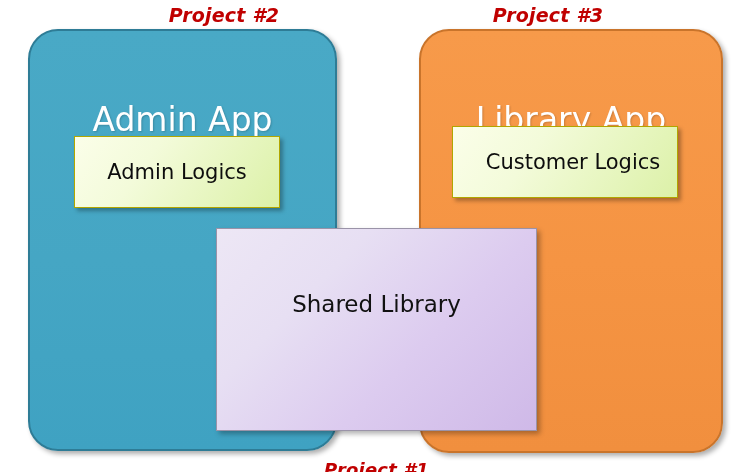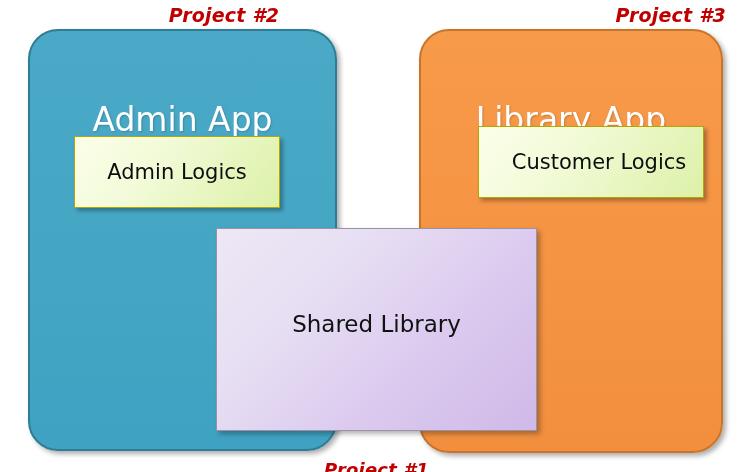--- a/index.html
+++ b/index.html
@@ -27,21 +27,21 @@
     font-weight: bold;
     font-style: italic;
     font-size: 19px;
     color: #C00000;
     letter-spacing: 0.2px;
     white-space: nowrap;
     text-align: center;
     line-height: 1;
   }
   #label-p2 { left: 0; top: 6px; width: 360px; padding-left: 44px; }
-  #label-p3 { left: 386px; top: 6px; width: 340px; text-align: right; }
+  #label-p3 { left: 378px; top: 6px; width: 340px; }
   #label-p1 {
     left: 0; right: 0; top: 232px; width: 100%;
     font-size: 18px;
   }
 
   
   .app-box {
     position: absolute;
     border-radius: 30px;
     box-sizing: border-box;
@@ -94,21 +94,21 @@
     white-space: nowrap;
   }
   #admin-logics {
     left: 74px;
     top: 124px;
     width: 206px;
     height: 72px;
     margin-top: 12px;
   }
   #customer-logics {
-    left: 478px;
+    left: 452px;
     top: 126px;
     width: 226px;
     height: 72px;
     padding-left: 16px;
   }
   #common-code {
     left: 270px;
     top: 338px;
     width: 208px;
     height: 60px;
@@ -129,21 +129,20 @@
   }
   #shared-library-title {
     position: absolute;
     left: 0;
     right: 0;
     top: 62px;
     text-align: center;
     color: #111111;
     font-size: 23px;
     white-space: nowrap;
-    margin-top: 20px;
   }
 </style>
 </head>
 <body>
 
 <div id="stage">
 
   <div class="project-label" id="label-p2">Project #2</div>
 
   <div class="project-label" id="label-p3">Project #3</div>

